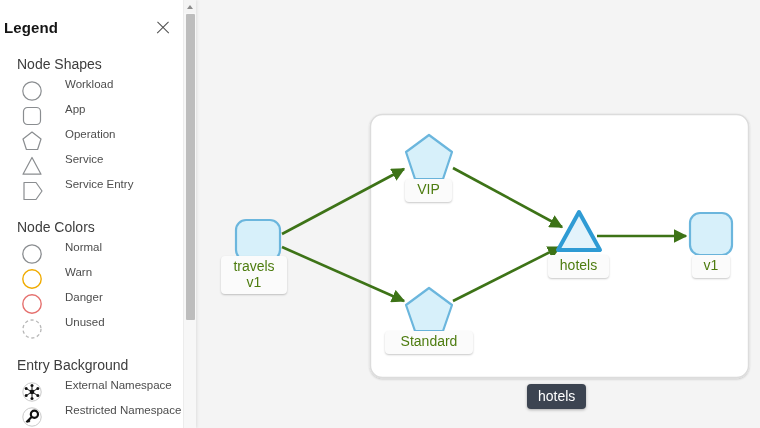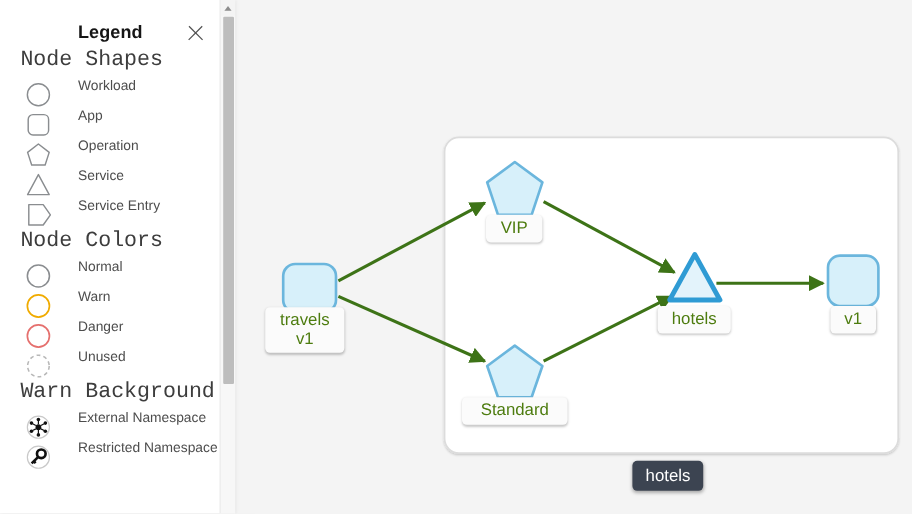--- a/index.html
+++ b/index.html
@@ -59,23 +59,22 @@
   #legend-scroll-viewport {
     position: absolute;
     left: 0; top: 0;
     width: 188px; height: 428px;
     overflow: hidden;
   }
   #legend-header {
     display: flex;
     align-items: center;
     justify-content: space-between;
-    padding: 15px 16px 0 17px;
+    padding: 15px 16px 0 4px;
     height: 40px;
-    margin-left: 48px;
   }
   #legend-title {
     font-size: 15px;
     font-weight: bold;
     color: #151515;
     letter-spacing: 0.1px;
   }
   #legend-close {
     width: 18px; height: 18px;
     position: relative;
@@ -85,26 +84,25 @@
     content: "";
     position: absolute;
     left: 1px; top: 8px;
     width: 16px; height: 1.4px;
     background: #4f4f4f;
   }
   #legend-close::before { transform: rotate(45deg); }
   #legend-close::after  { transform: rotate(-45deg); }
 
   .legend-section-title {
-    font-size: 18px;
+    font-size: 14px;
     color: #3d3d3d;
     padding: 0 0 0 17px;
-    margin-top: 0;
+    margin-top: 16px;
     margin-bottom: 6px;
-    font-family: Liberation Mono, monospace;
   }
   .legend-row {
     display: flex;
     height: 25px;
     padding-left: 17px;
   }
   .legend-swatch {
     width: 38px;
     display: flex;
     align-items: center;
@@ -295,21 +293,21 @@
 
       <div class="legend-row">
         <span class="legend-swatch">
           <svg width="30" height="22" viewBox="0 0 30 22">
               <circle cx="15" cy="11" r="9" fill="none" stroke="#b8b8b8" stroke-width="1.3" stroke-dasharray="3.2 2.6"></circle>
             </svg>
         </span>
         <span class="legend-row-label">Unused</span>
       </div>
 
-      <div class="legend-section-title">Warn Background</div>
+      <div class="legend-section-title">Entry Background</div>
 
       <div class="legend-row">
         <span class="legend-swatch">
           <svg width="30" height="22" viewBox="0 0 30 22">
             <circle cx="15" cy="11" r="9.2" fill="none" stroke="#c9c9c9" stroke-width="1"></circle>
             <circle cx="15" cy="11" r="2.4" fill="#111"></circle>
             <circle cx="15" cy="4.6" r="1.5" fill="#111"></circle>
             <circle cx="15" cy="17.4" r="1.5" fill="#111"></circle>
             <circle cx="9.2" cy="7.6" r="1.5" fill="#111"></circle>
             <circle cx="20.8" cy="7.6" r="1.5" fill="#111"></circle>

